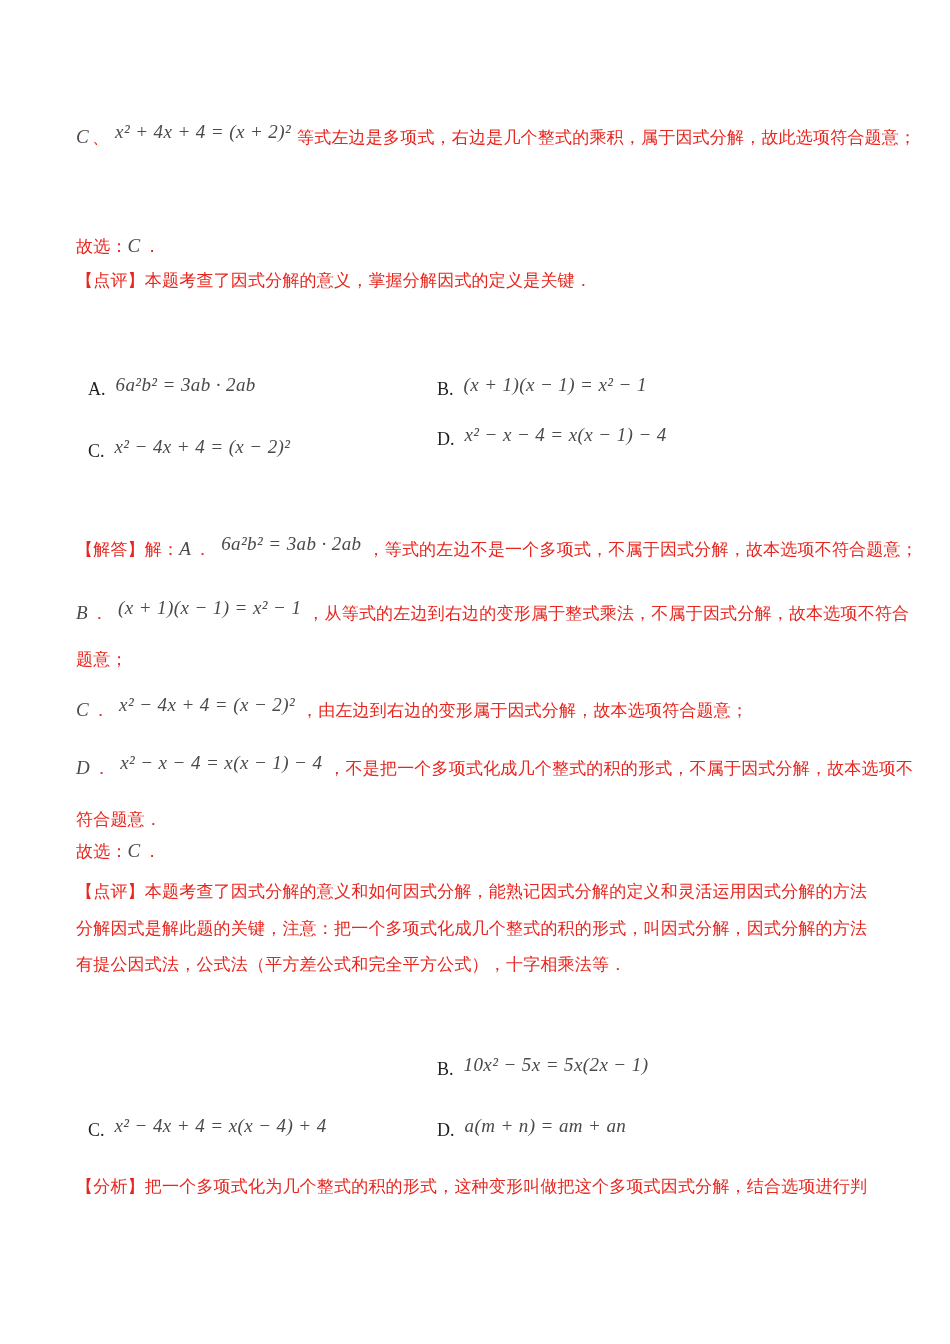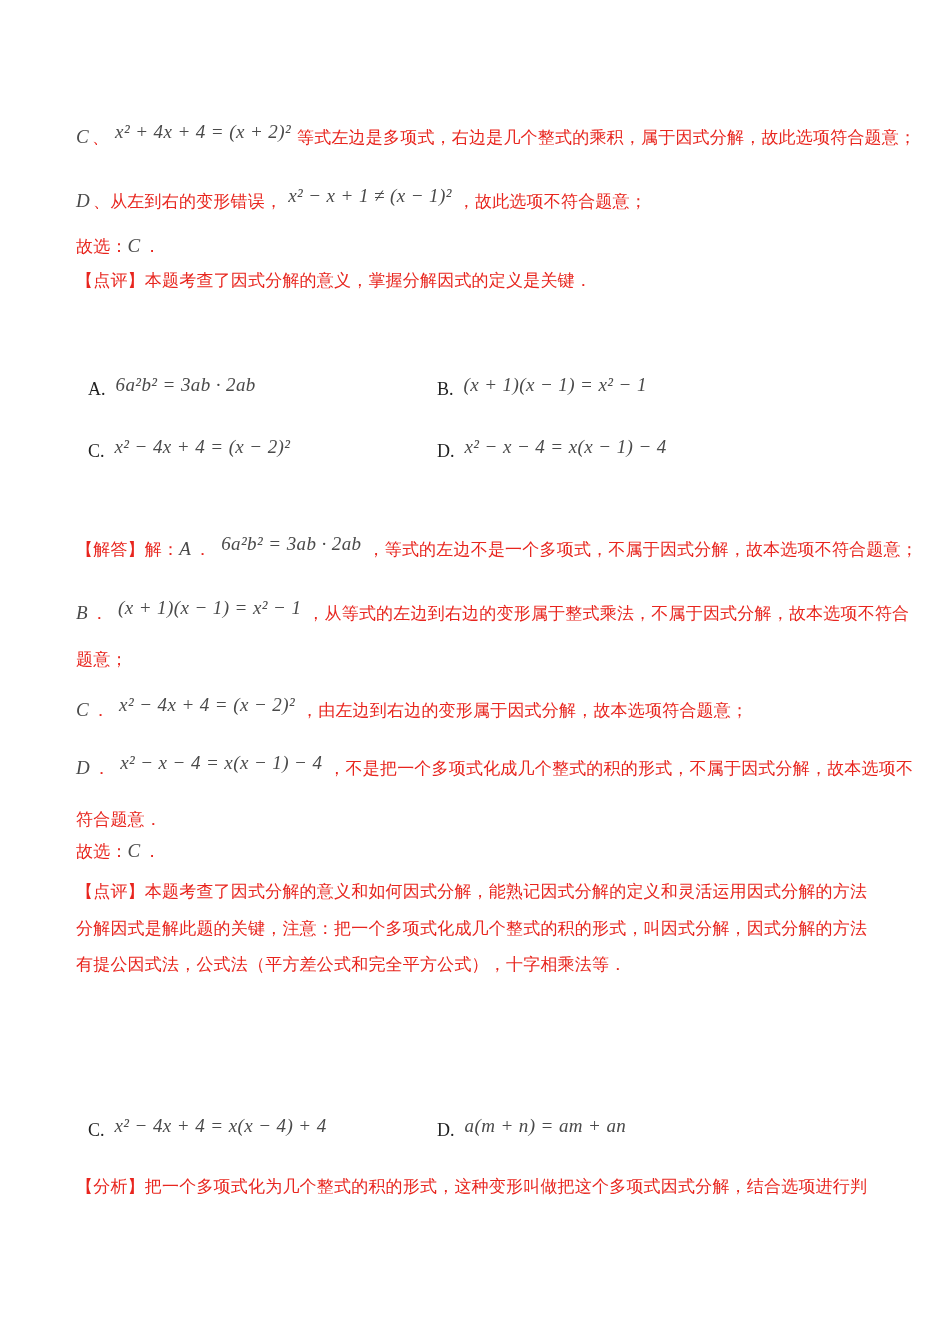--- a/index.html
+++ b/index.html
@@ -52,43 +52,40 @@
 </style>
 </head>
 <body>
 
 <div class="page">
 
   <div class="line" style="top:120px">
     <span class="lbl">C</span><span class="red">、</span><span class="fm">x² + 4x + 4 = (x + 2)²</span><span class="red">等式左边是多项式，右边是几个整式的乘积，属于因式分解，故此选项符合题意；</span>
   </div>
 
-  <div class="line" style="top:184px">
-    <span class="lbl">D</span><span class="red">、</span><span class="red">从左到右的变形错误，</span><span class="fm">x² − x + 1 ≠ (x − 1)²</span><span class="red">，故此选项不符合题意；</span>
-  </div>
 
   <div class="line" style="top:234px">
     <span class="red">故选：</span><span class="lbl">C</span><span class="red">．</span>
   </div>
 
   <div class="line" style="top:269px">
     <span class="red">【点评】本题考查了因式分解的意义，掌握分解因式的定义是关键．</span>
   </div>
 
 
   <div class="opt" style="left:88px;top:374px">
     <span class="optlbl">A.</span><span class="fm">6a²b² = 3ab · 2ab</span>
   </div>
   <div class="opt" style="left:437px;top:374px">
     <span class="optlbl">B.</span><span class="fm">(x + 1)(x − 1) = x² − 1</span>
   </div>
   <div class="opt" style="left:88px;top:436px">
     <span class="optlbl">C.</span><span class="fm">x² − 4x + 4 = (x − 2)²</span>
   </div>
-  <div class="opt" style="left:437px;top:436px">
+  <div class="opt" style="left:437px;top:424px">
     <span class="optlbl">D.</span><span class="fm">x² − x − 4 = x(x − 1) − 4</span>
   </div>
 
 
   <div class="line" style="top:532px">
     <span class="red">【解答】解：</span><span class="lbl">A</span><span class="red dot">．</span><span class="fm">6a²b² = 3ab · 2ab</span><span class="red">，等式的左边不是一个多项式，不属于因式分解，故本选项不符合题意；</span>
   </div>
 
   <div class="line" style="top:596px">
     <span class="lbl">B</span><span class="red dot">．</span><span class="fm">(x + 1)(x − 1) = x² − 1</span><span class="red">，从等式的左边到右边的变形属于整式乘法，不属于因式分解，故本选项不符合</span>
@@ -118,20 +115,23 @@
     <span class="red">【点评】本题考查了因式分解的意义和如何因式分解，能熟记因式分解的定义和灵活运用因式分解的方法</span>
   </div>
   <div class="line" style="top:953px">
     <span class="red">有提公因式法，公式法（平方差公式和完全平方公式），十字相乘法等．</span>
   </div>
   <div class="line" style="top:917px">
     <span class="red">分解因式是解此题的关键，注意：把一个多项式化成几个整式的积的形式，叫因式分解，因式分解的方法</span>
   </div>
 
 
+  <div class="opt" style="left:437px;top:1054px">
+    <span class="optlbl">B.</span><span class="fm">10x² − 5x = 5x(2x − 1)</span>
+  </div>
   <div class="opt" style="left:88px;top:1115px">
     <span class="optlbl">C.</span><span class="fm">x² − 4x + 4 = x(x − 4) + 4</span>
   </div>
   <div class="opt" style="left:437px;top:1115px">
     <span class="optlbl">D.</span><span class="fm">a(m + n) = am + an</span>
   </div>
 
   <div class="line" style="top:1175px">
     <span class="red">【分析】把一个多项式化为几个整式的积的形式，这种变形叫做把这个多项式因式分解，结合选项进行判</span>
   </div>

